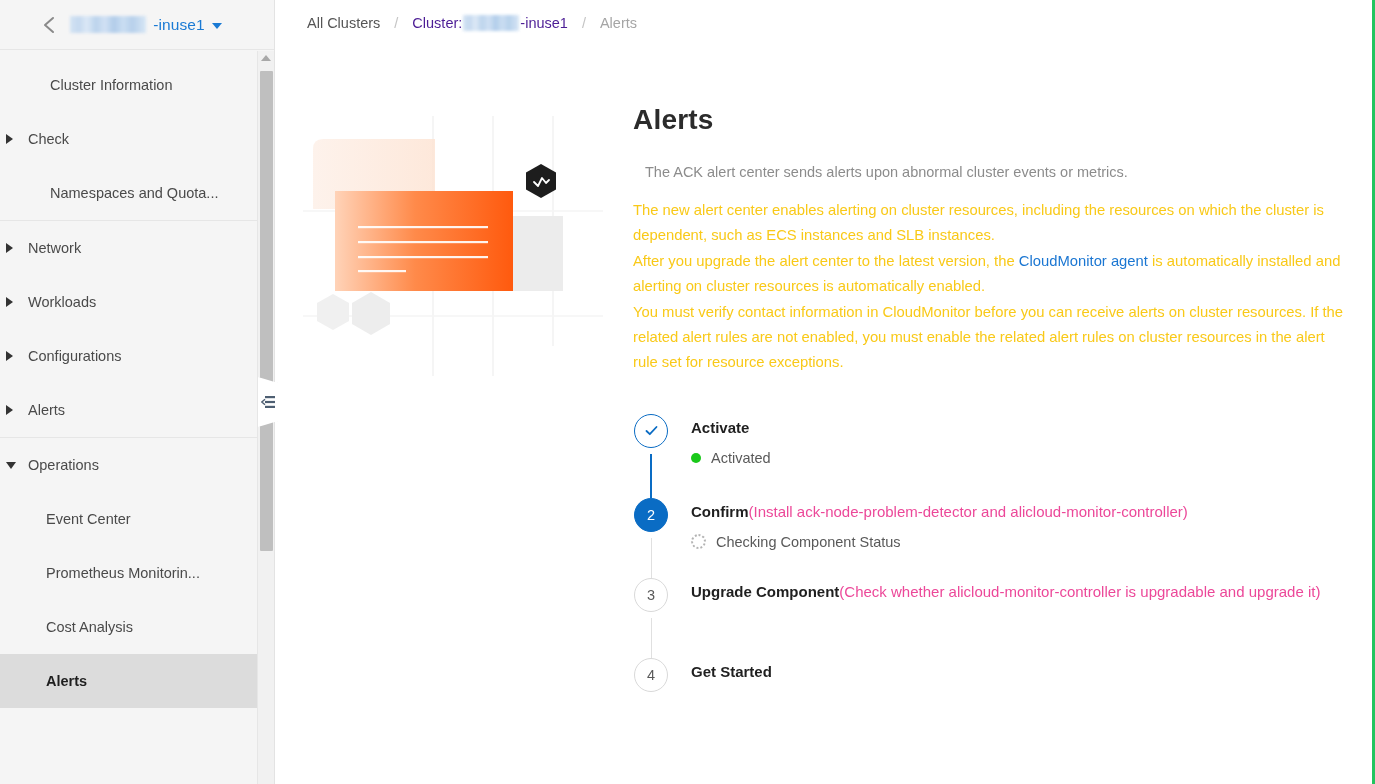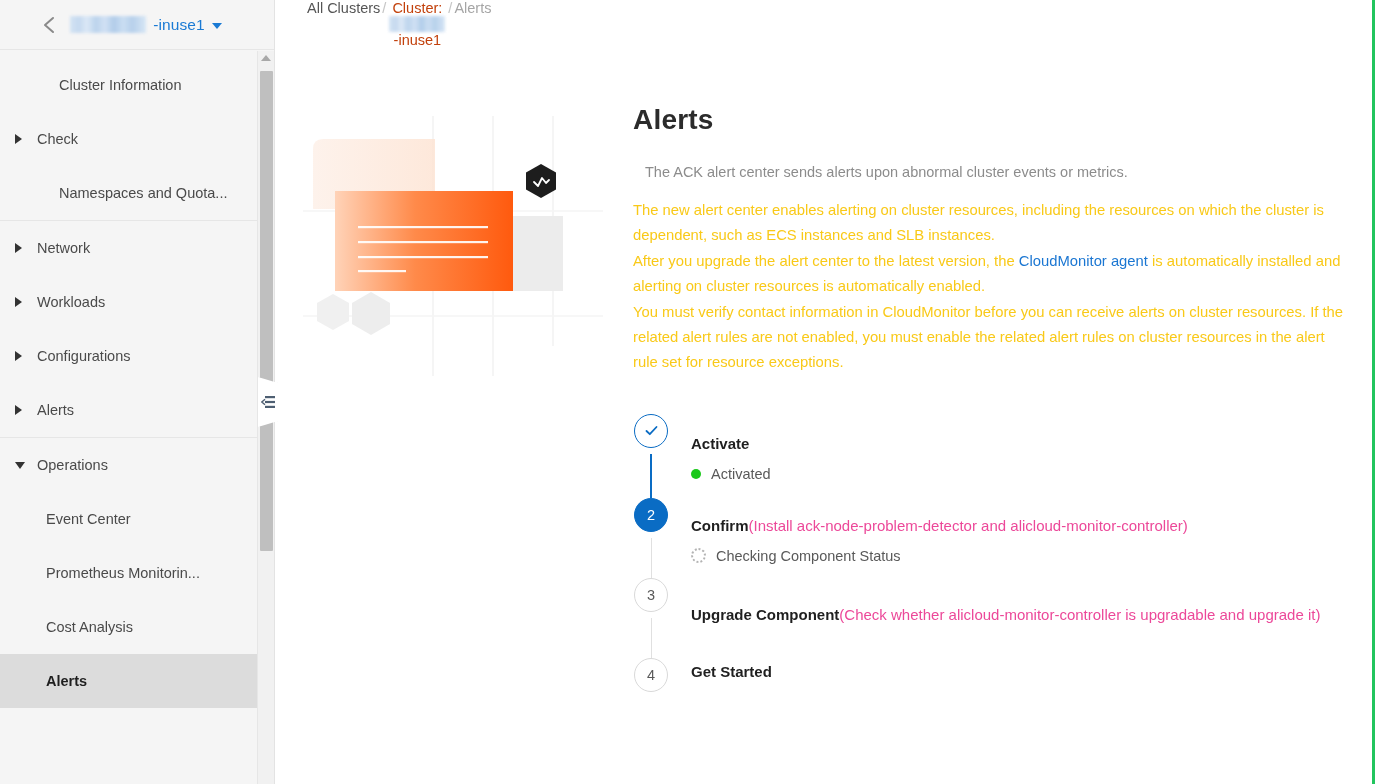--- a/index.html
+++ b/index.html
@@ -81,21 +81,21 @@
     height: 733px;
     overflow: hidden;
     padding-top: 8px;
   }
   .nav-group { border-bottom: 1px solid #e6e6e6; padding: 0; }
   .nav-group:last-child { border-bottom: none; }
   .nav-item {
     display: flex;
     align-items: center;
     height: 54px;
-    padding-left: 17px;
+    padding-left: 8px;
     font-size: 14.5px;
     color: #4a4a4a;
     cursor: pointer;
     position: relative;
   }
   .nav-item .arrow {
     width: 22px;
     flex: 0 0 22px;
     display: flex;
     align-items: center;
@@ -172,30 +172,30 @@
   
   .main {
     flex: 1 1 auto;
     height: 784px;
     background: #fff;
     position: relative;
     overflow: hidden;
   }
   .breadcrumb {
     display: flex;
-    align-items: flex-start;
+    align-items: center;
     height: 46px;
     padding-left: 32px;
     font-size: 14.5px;
     color: #5a5a5a;
-    gap: 2px;
+    gap: 14px;
   }
   .bc-link { color: #555; cursor: pointer; }
   .bc-sep { color: #c4c4c4; }
-  .bc-cluster { display: inline-flex; align-items: center; color: #c2410c; flex-direction: column; }
+  .bc-cluster { display: inline-flex; align-items: center; color: #4c1d95; }
   .bc-cluster .redacted {
     width: 56px; height: 16px; margin: 0 1px; vertical-align: -2px;
   }
   .bc-current { color: #a5a5a5; }
 
   .content {
     display: flex;
     padding: 58px 0 0 0;
   }
   .illus {
@@ -235,21 +235,21 @@
   .warn a {
     color: #1a76d2;
     text-decoration: none;
     cursor: pointer;
   }
 
   
   .steps { margin-top: 38px; position: relative; }
   .step {
     display: flex;
-    align-items: center;
+    align-items: flex-start;
     position: relative;
   }
   .step-marker {
     flex: 0 0 36px;
     width: 36px;
     display: flex;
     flex-direction: column;
     align-items: center;
   }
   .circle {

